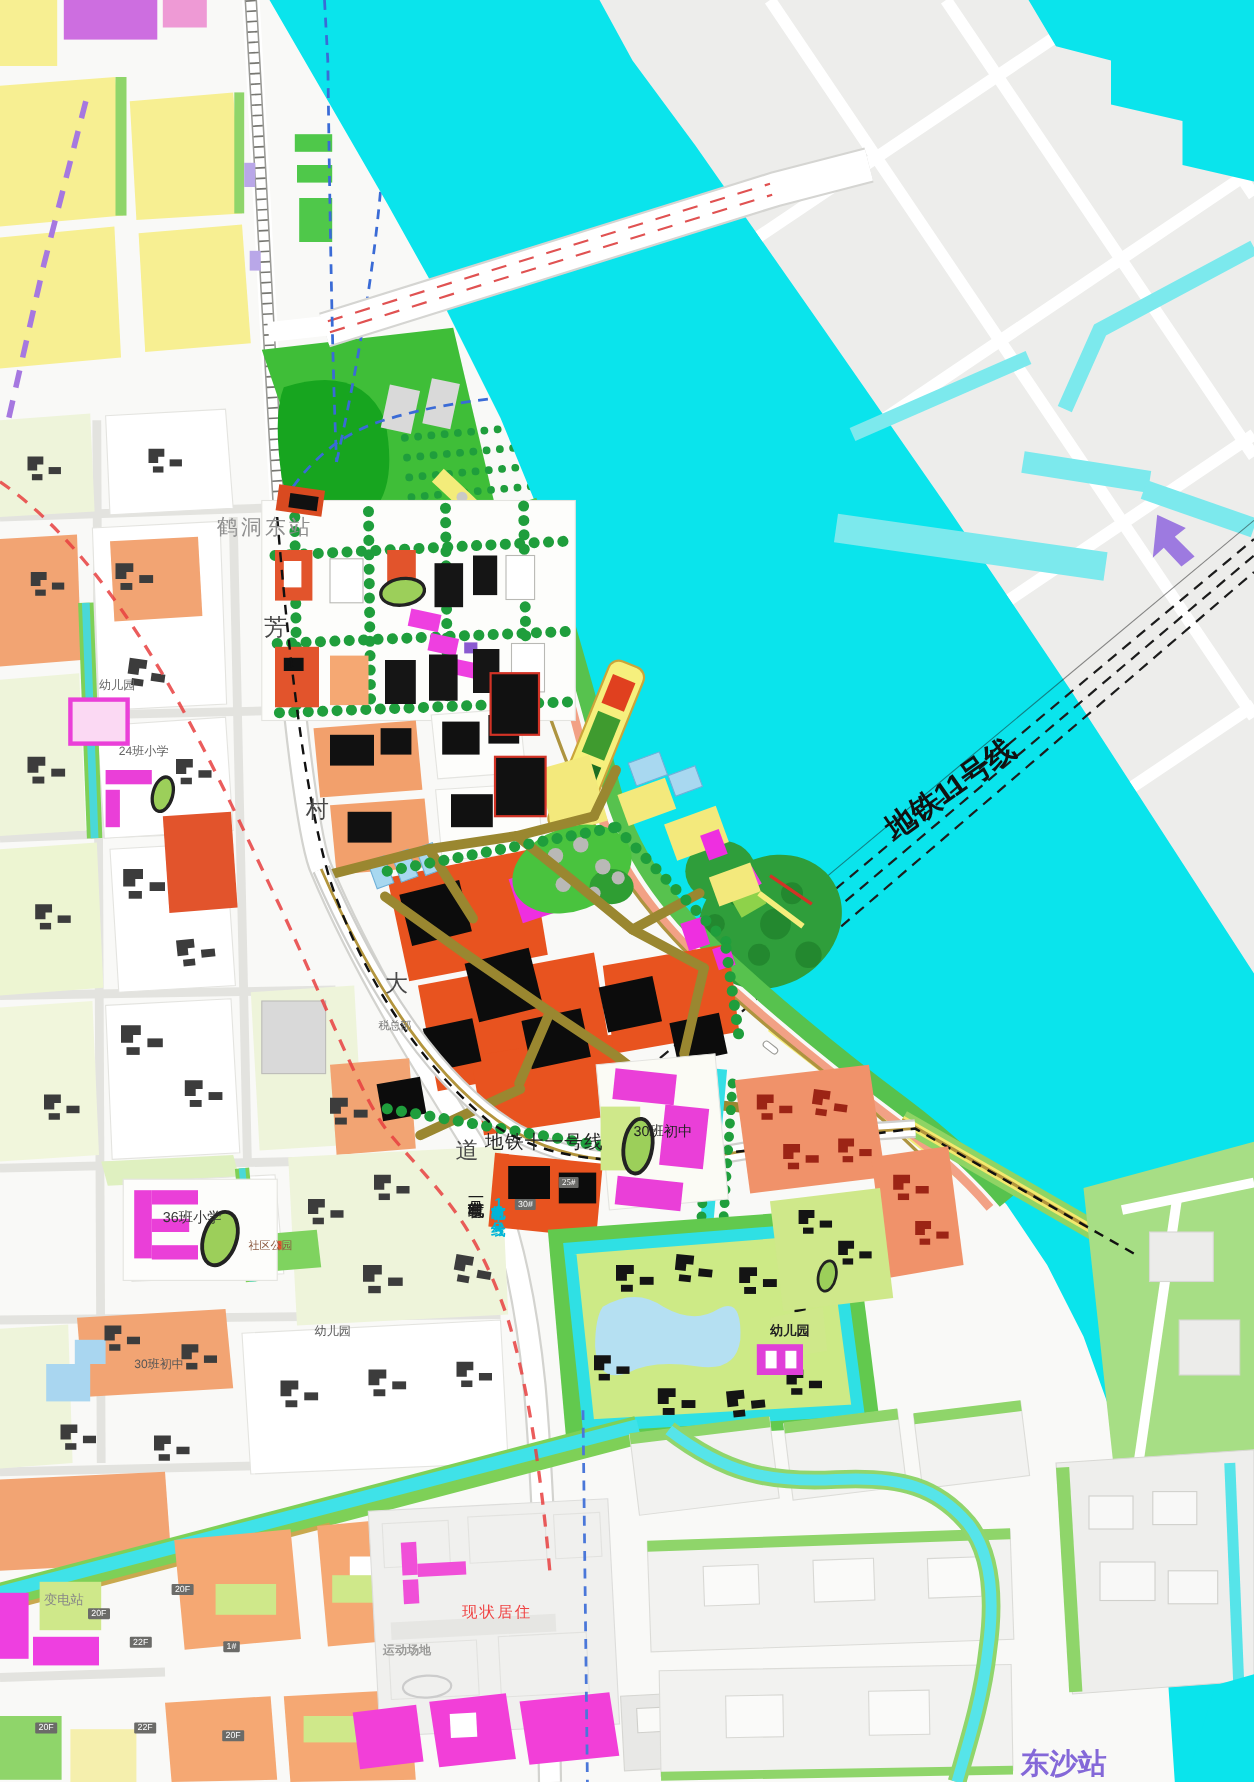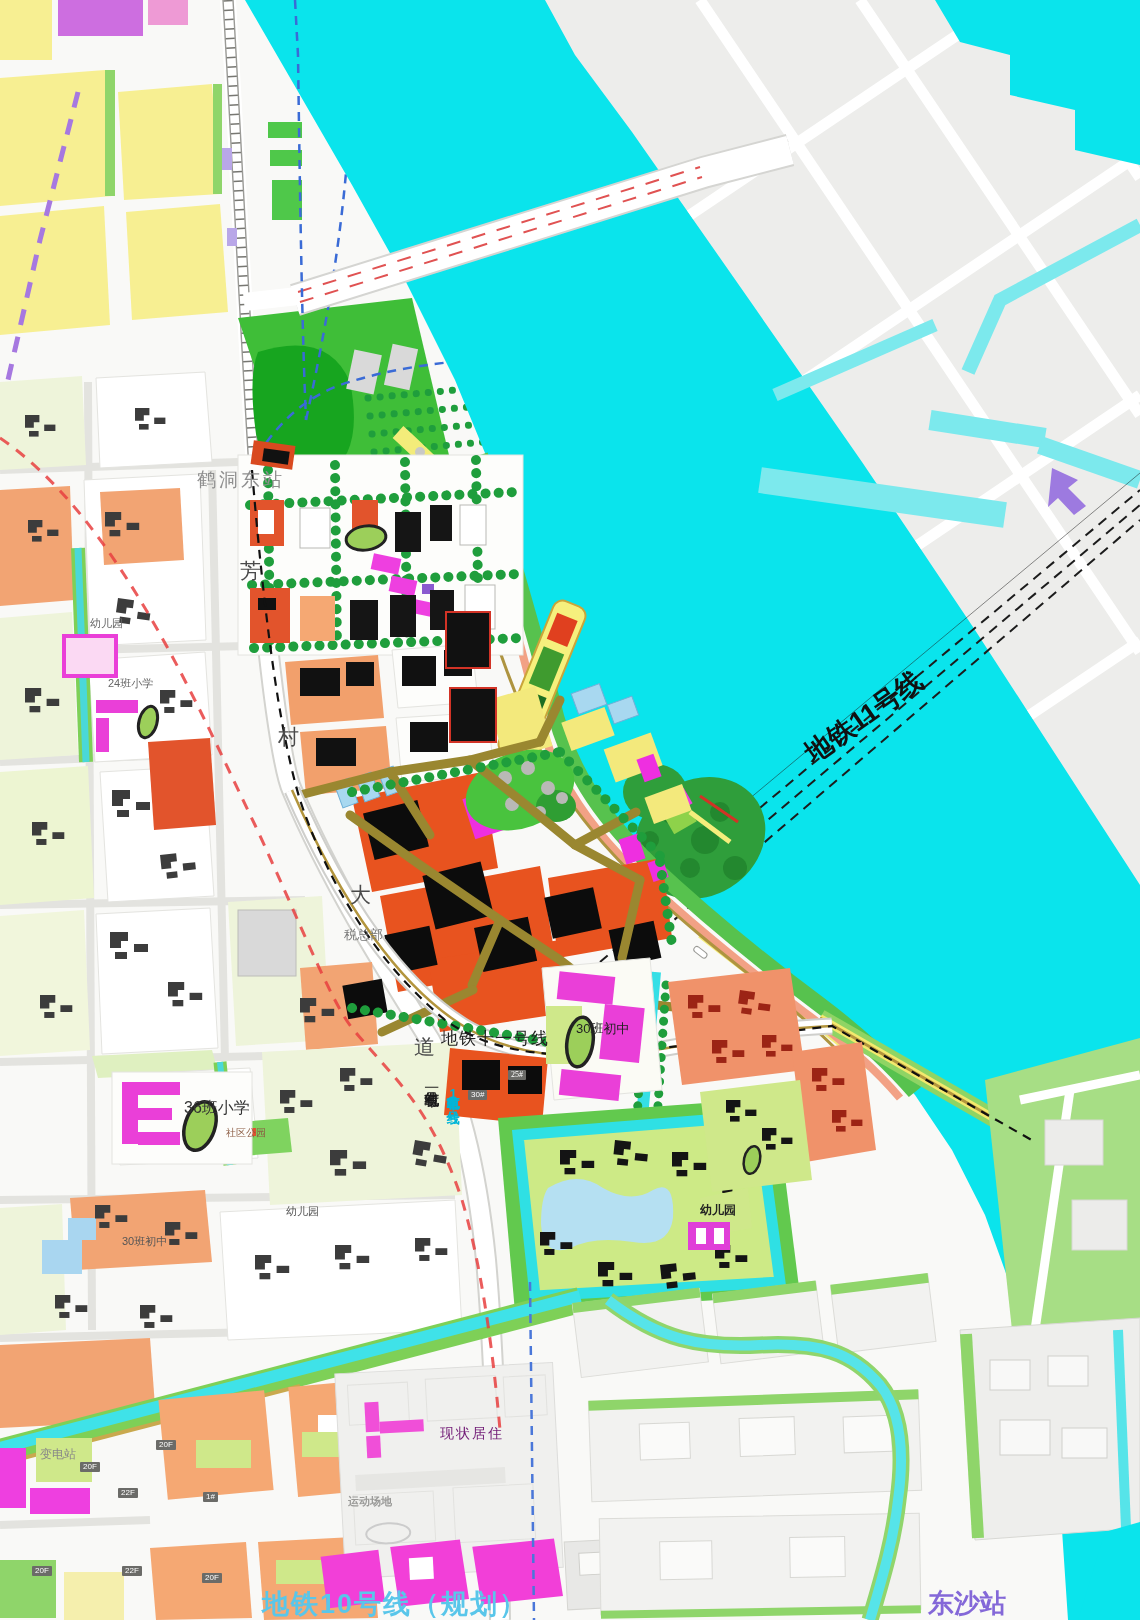--- a/index.html
+++ b/index.html
@@ -555,38 +555,37 @@
   <div class="lbl" style="left:350px;top:884px;font-size:21px;color:#4a4a4a;">大</div>
   <div class="lbl" style="left:414px;top:1036px;font-size:21px;color:#4a4a4a;">道</div>
 
   <div class="lbl" style="left:808px;top:742px;font-size:27px;font-weight:bold;color:#111;transform:rotate(-35deg);transform-origin:left center;">地铁11号线</div>
 
   <div class="lbl" style="left:441px;top:1030px;font-size:17px;color:#222;letter-spacing:1px;">地铁十一号线</div>
 
   <div class="lbl vert" style="left:424px;top:1080px;font-size:15px;color:#1a1a1a;">有轨电车一号线</div>
   <div class="lbl vert" style="left:446px;top:1086px;font-size:13px;font-weight:bold;color:var(--tramCyanText);">有轨电车1号线</div>
 
-  <div class="lbl" style="left:262px;top:1590px;font-size:27px;font-weight:bold;color:var(--metro10Text);letter-spacing:2px;">地铁10号线（规划）</div>
 
   <div class="lbl" style="left:896px;top:1590px;font-size:26px;font-weight:bold;color:var(--purpleText);margin-left:32px;">东沙站</div>
 
   <div class="lbl" style="left:576px;top:1022px;font-size:13px;color:#222;">30班初中</div>
   <div class="lbl" style="left:122px;top:1236px;font-size:11px;color:#555;">30班初中</div>
-  <div class="lbl" style="left:148px;top:1100px;font-size:16px;color:#333;margin-left:36px;">36班小学</div>
+  <div class="lbl" style="left:148px;top:1100px;font-size:13px;color:#333;">36班小学</div>
   <div class="lbl" style="left:108px;top:678px;font-size:11px;color:#666;">24班小学</div>
 
   <div class="lbl" style="left:90px;top:618px;font-size:11px;color:#666;">幼儿园</div>
   <div class="lbl" style="left:286px;top:1206px;font-size:11px;color:#555;">幼儿园</div>
   <div class="lbl" style="left:700px;top:1204px;font-size:12px;font-weight:bold;color:#222;">幼儿园</div>
 
   <div class="lbl" style="left:40px;top:1448px;font-size:12px;color:#888;">变电站</div>
-  <div class="lbl" style="left:420px;top:1426px;font-size:14px;color:#701a75;letter-spacing:2px;margin-left:20px;">现状居住</div>
+  <div class="lbl" style="left:420px;top:1458px;font-size:14px;color:#ef4444;letter-spacing:2px;">现状居住</div>
   <div class="lbl" style="left:348px;top:1496px;font-size:11px;color:#9a9a98;font-weight:bold;">运动场地</div>
   <div class="lbl" style="left:226px;top:1128px;font-size:10px;color:#8a5a40;">社区公园</div>
-  <div class="lbl" style="left:344px;top:928px;font-size:13px;color:#777;">税总部</div>
+  <div class="lbl" style="left:344px;top:928px;font-size:10px;color:#777;">税总部</div>
 
   <span class="badge" style="left:80px;top:1462px;">20F</span>
   <span class="badge" style="left:118px;top:1488px;">22F</span>
   <span class="badge" style="left:156px;top:1440px;">20F</span>
   <span class="badge" style="left:203px;top:1492px;">1#</span>
   <span class="badge" style="left:32px;top:1566px;">20F</span>
   <span class="badge" style="left:122px;top:1566px;">22F</span>
   <span class="badge" style="left:202px;top:1573px;">20F</span>
   <span class="badge" style="left:508px;top:1070px;font-family:Liberation Serif, serif;">25#</span>
   <span class="badge" style="left:468px;top:1090px;text-align:right;">30#</span>

